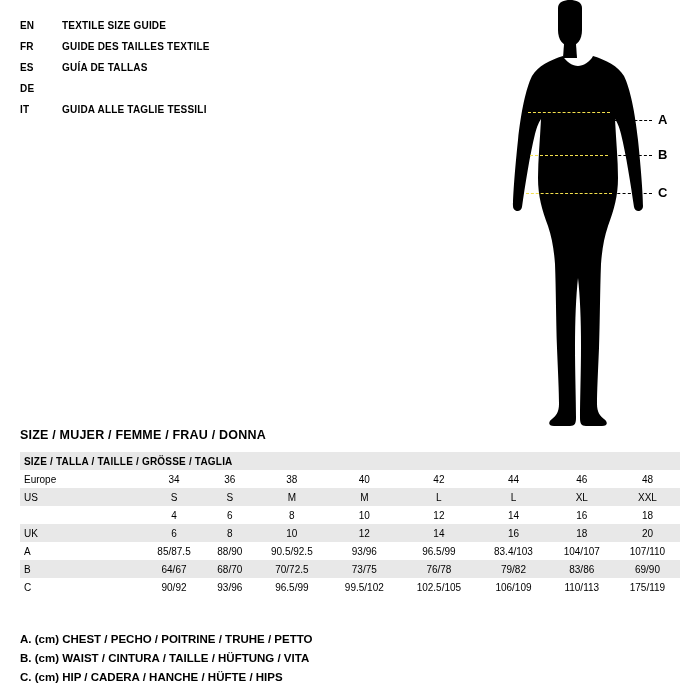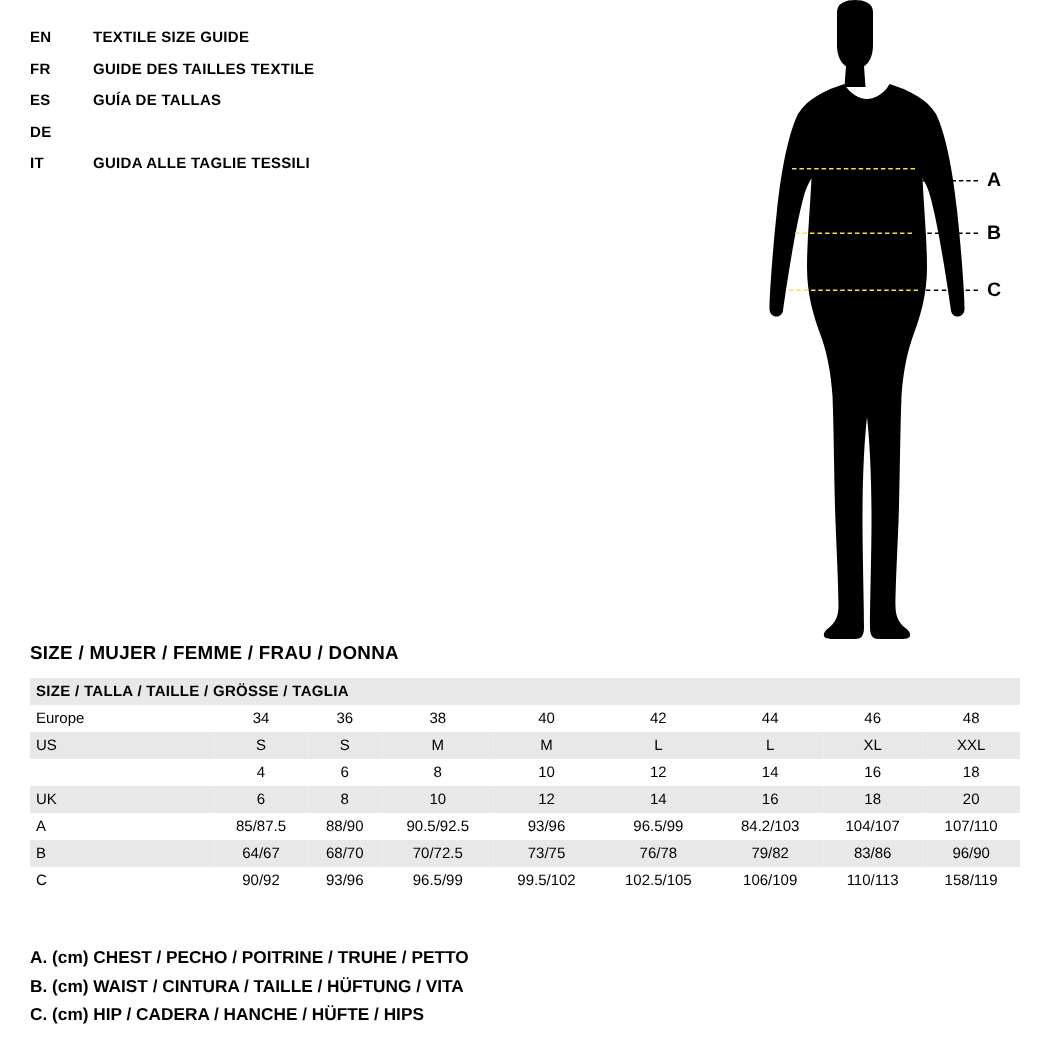--- a/index.html
+++ b/index.html
@@ -272,47 +272,47 @@
           <td class="val-cell">20</td>
         </tr>
 
         <tr class="row-plain">
           <td class="label-cell">A</td>
           <td class="val-cell">85/87.5</td>
           <td class="val-cell">88/90</td>
           <td class="val-cell">90.5/92.5</td>
           <td class="val-cell">93/96</td>
           <td class="val-cell">96.5/99</td>
-          <td class="val-cell">84.2/103</td>
+          <td class="val-cell">83.4/103</td>
           <td class="val-cell">104/107</td>
           <td class="val-cell">107/110</td>
         </tr>
 
         <tr class="row-alt">
           <td class="label-cell">B</td>
           <td class="val-cell">64/67</td>
           <td class="val-cell">68/70</td>
           <td class="val-cell">70/72.5</td>
           <td class="val-cell">73/75</td>
           <td class="val-cell">76/78</td>
           <td class="val-cell">79/82</td>
           <td class="val-cell">83/86</td>
-          <td class="val-cell">96/90</td>
+          <td class="val-cell">69/90</td>
         </tr>
 
         <tr class="row-plain">
           <td class="label-cell">C</td>
           <td class="val-cell">90/92</td>
           <td class="val-cell">93/96</td>
           <td class="val-cell">96.5/99</td>
           <td class="val-cell">99.5/102</td>
           <td class="val-cell">102.5/105</td>
           <td class="val-cell">106/109</td>
           <td class="val-cell">110/113</td>
-          <td class="val-cell">158/119</td>
+          <td class="val-cell">175/119</td>
         </tr>
       </tbody>
     </table>
   </div>
 
   <div class="notes">
     <div class="note-line">A. (cm) CHEST / PECHO / POITRINE / TRUHE / PETTO</div>
     <div class="note-line">B. (cm) WAIST / CINTURA / TAILLE / HÜFTUNG / VITA</div>
     <div class="note-line">C. (cm) HIP / CADERA / HANCHE / HÜFTE / HIPS</div>
   </div>

